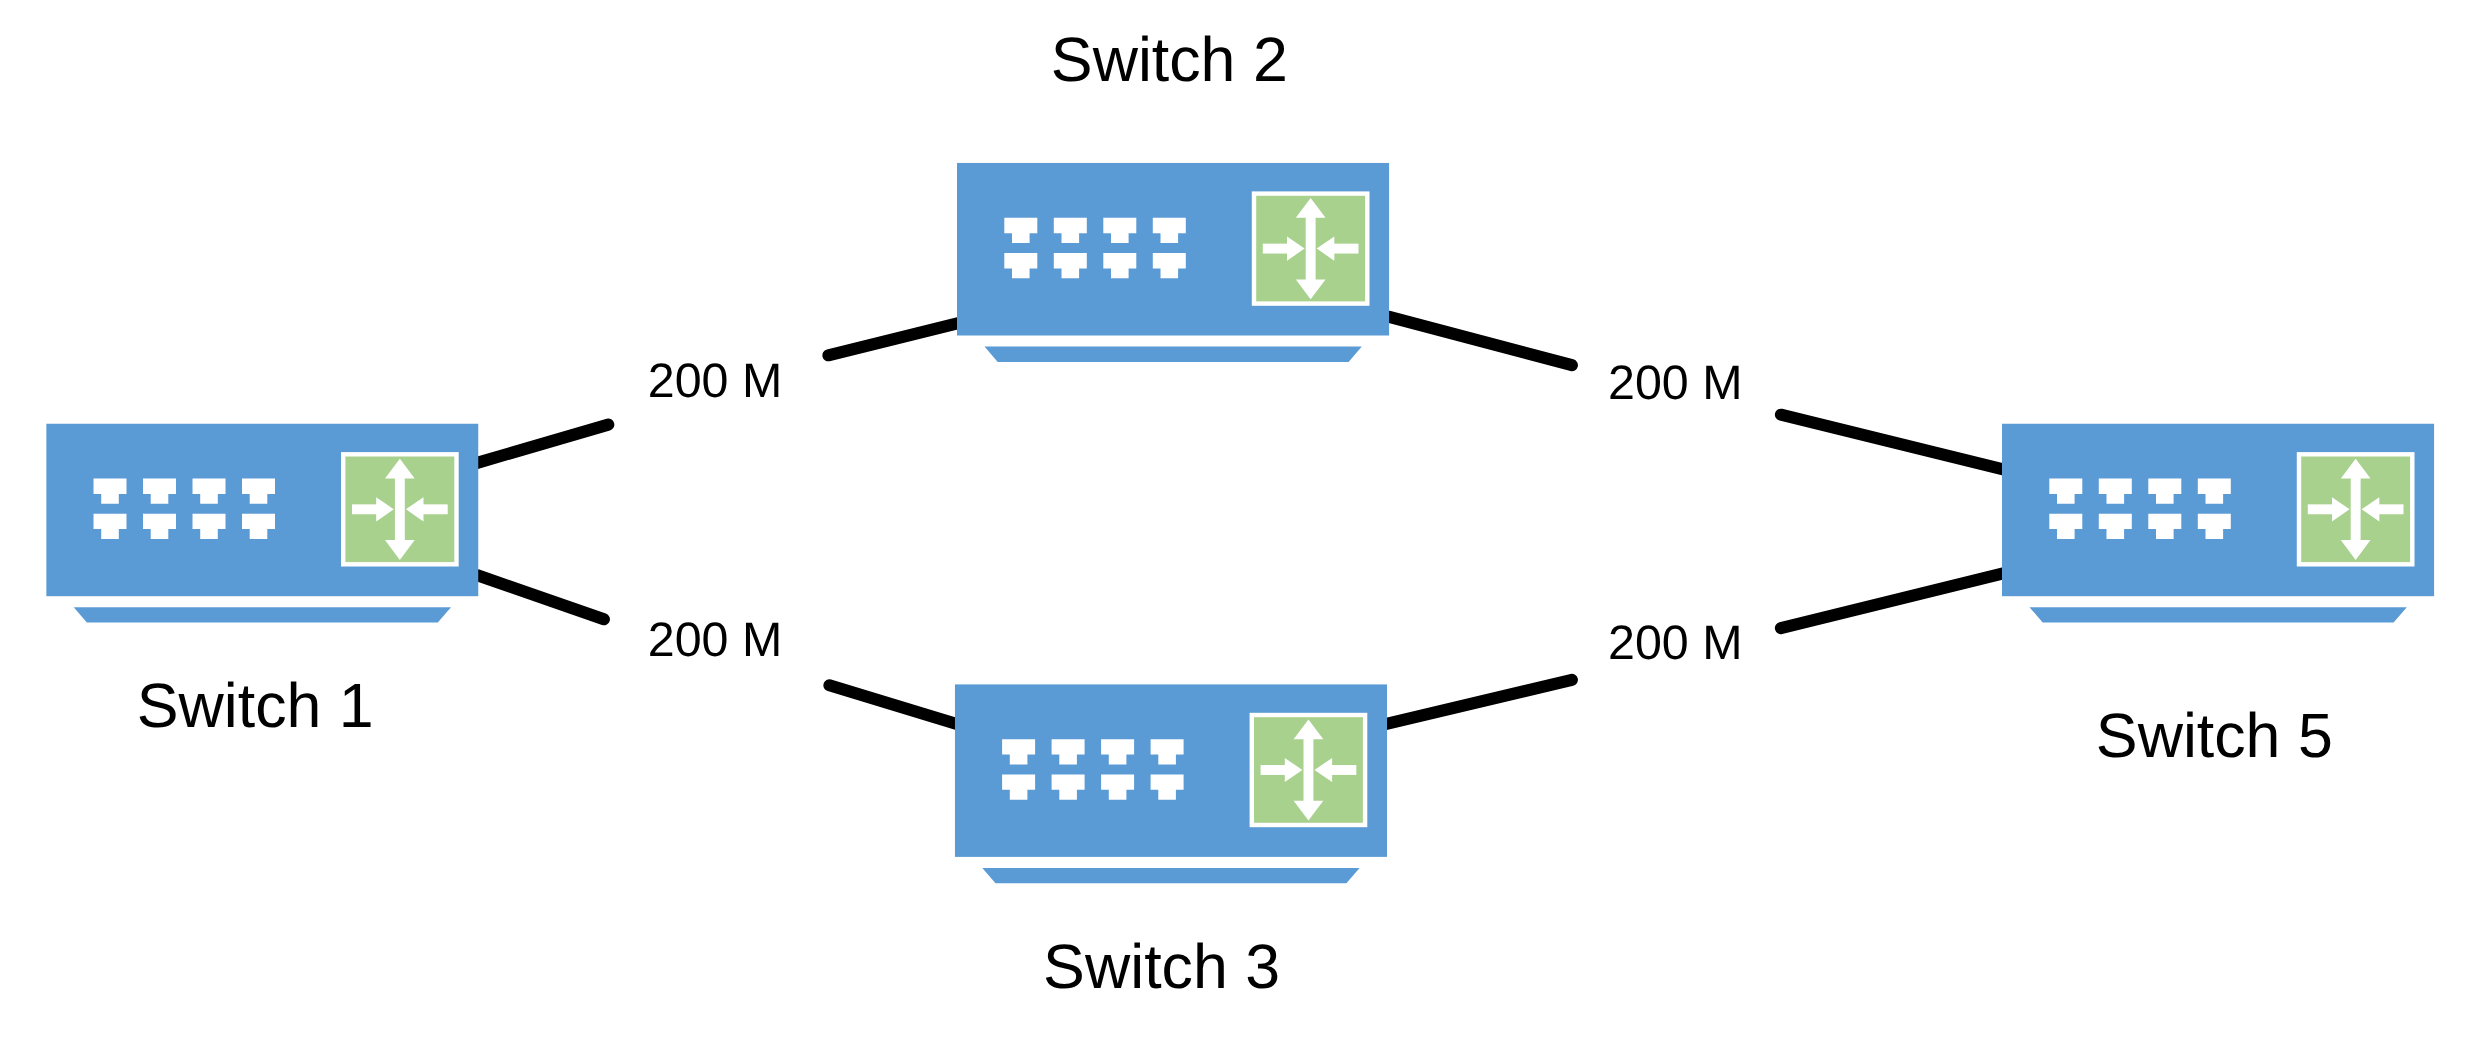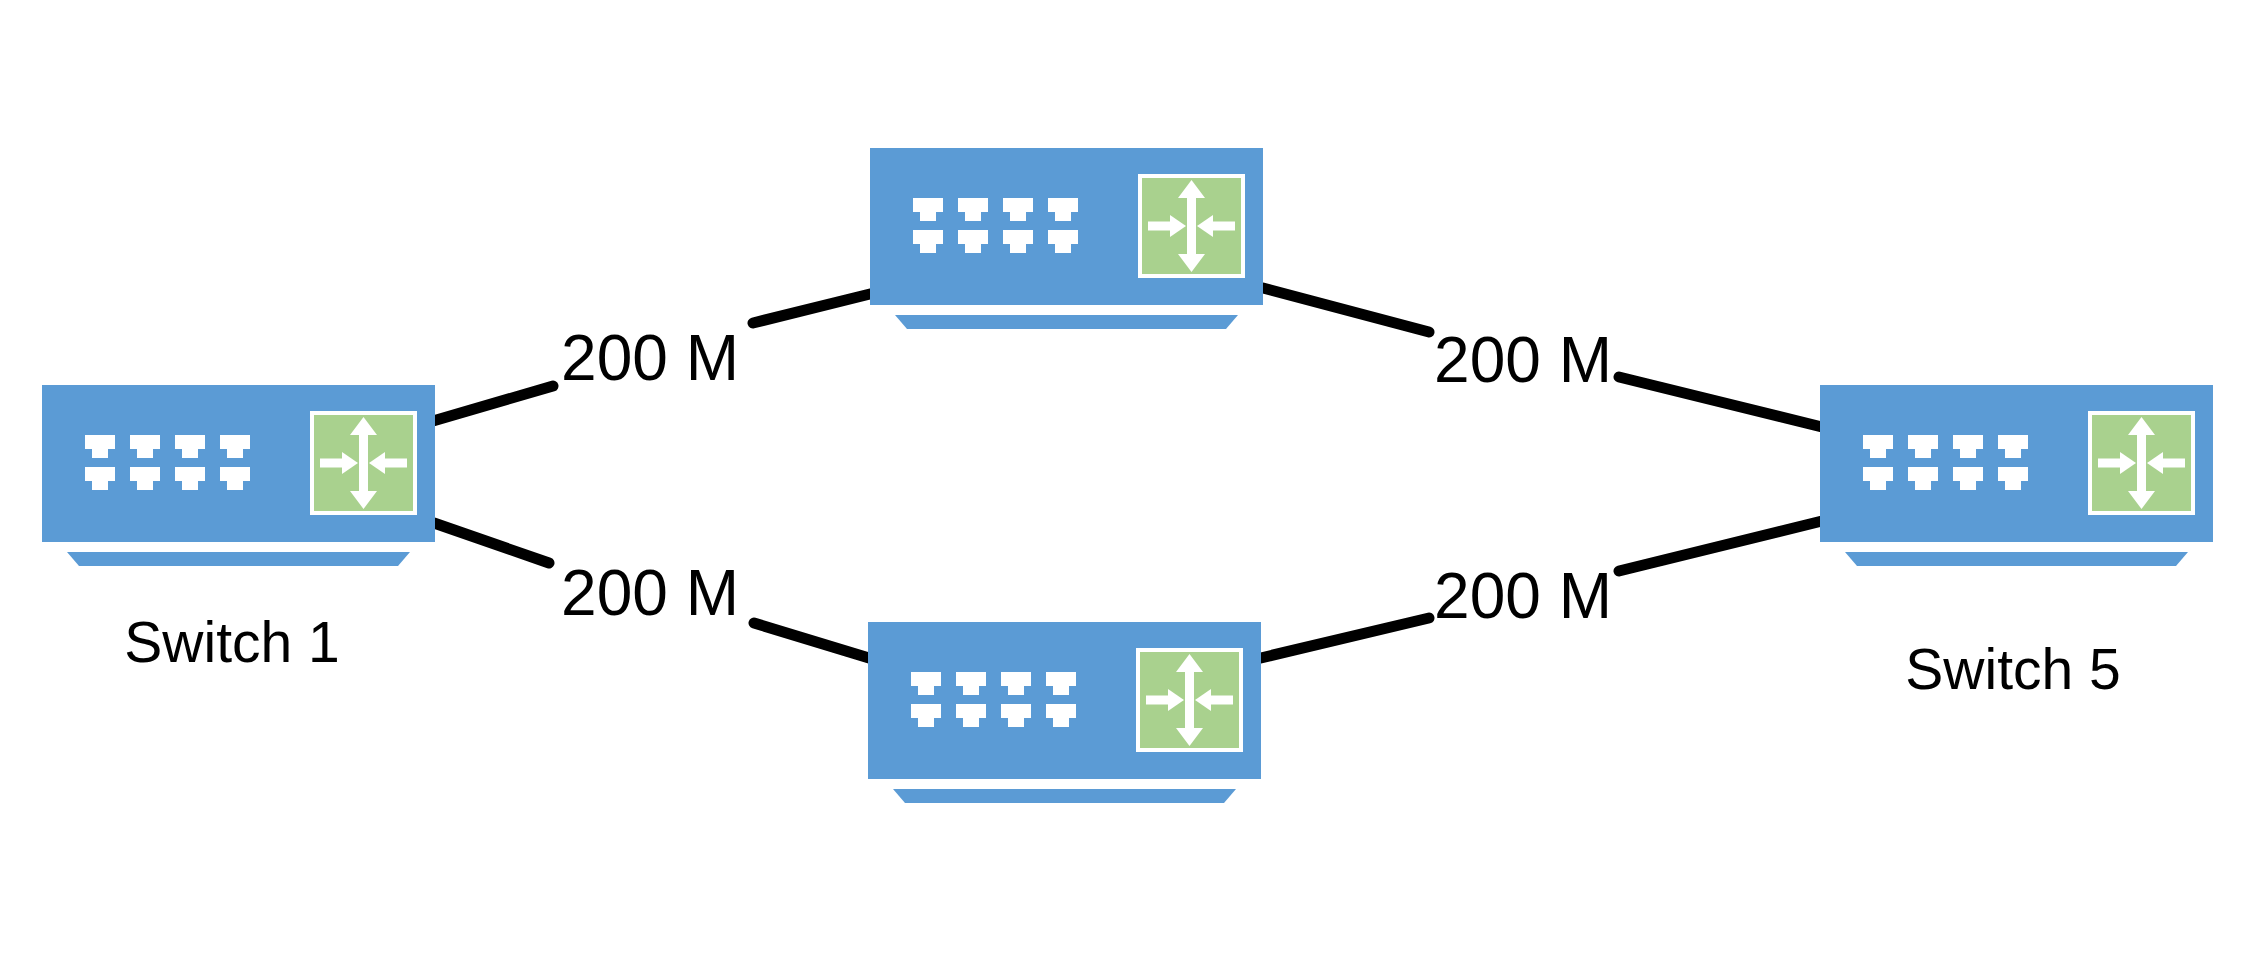--- a/index.html
+++ b/index.html
@@ -38,21 +38,21 @@
     z-index: 3;
   }
   #label-switch1 { left: 232px;  top: 610px; }
   #label-switch2 { left: 1063px; top: 23px;  }
   #label-switch3 { left: 1056px; top: 847px; }
   #label-switch4 { left: 2013px; top: 637px; }
 
   .link-label {
     position: absolute;
     transform: translateX(-50%);
-    font-size: 64px;
+    font-size: 44px;
     line-height: 1.15;
     color: #000000;
     white-space: nowrap;
     z-index: 3;
   }
   #link-label-0 { left: 650px;  top: 322px; }
   #link-label-1 { left: 650px;  top: 557px; }
   #link-label-2 { left: 1523px; top: 324px; }
   #link-label-3 { left: 1523px; top: 560px; }
 </style>
@@ -156,20 +156,22 @@
         <polygon points="51.5,96 38,78 65,78"></polygon>
         <rect x="8" y="45.5" width="24" height="9"></rect>
         <polygon points="46,50 30,39 30,61"></polygon>
         <rect x="71" y="45.5" width="24" height="9"></rect>
         <polygon points="57,50 73,39 73,61"></polygon>
       </g>
     </svg>
   </div>
 
   <div class="node-label" id="label-switch1">Switch 1</div>
+  <div class="node-label" id="label-switch2">Switch 2</div>
+  <div class="node-label" id="label-switch3">Switch 3</div>
   <div class="node-label" id="label-switch4">Switch 5</div>
 
   <div class="link-label" id="link-label-0">200 M</div>
   <div class="link-label" id="link-label-1">200 M</div>
   <div class="link-label" id="link-label-2">200 M</div>
   <div class="link-label" id="link-label-3">200 M</div>
 
 </div>
 
 </body></html>

